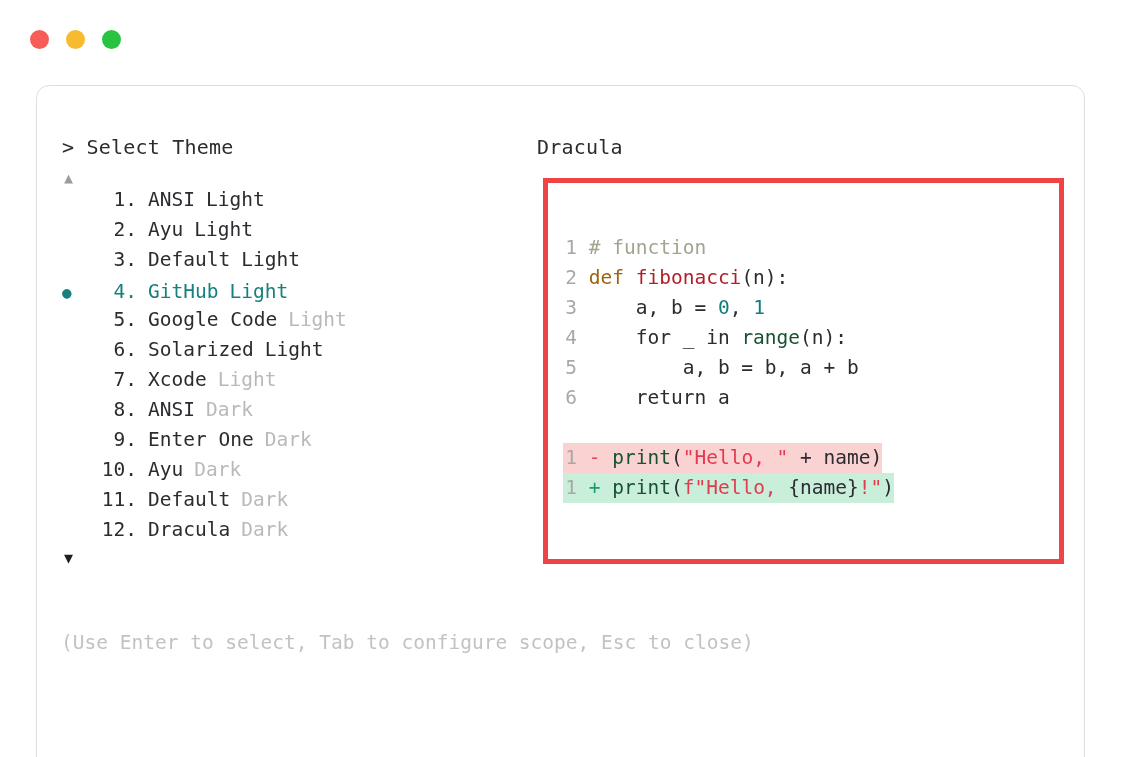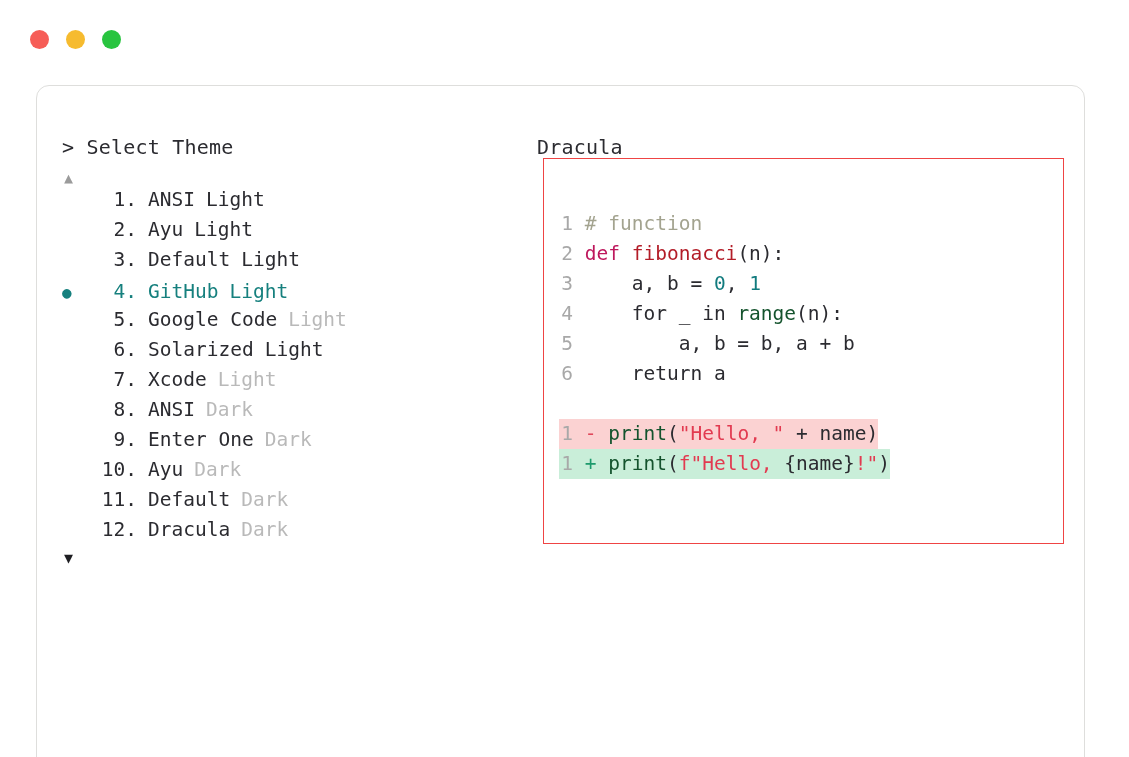--- a/index.html
+++ b/index.html
@@ -134,25 +134,25 @@
     top: 545px;
     font-size: 19.5px;
     color: #c2c2c2;
     white-space: pre;
   }
 
   
   .preview-box {
     position: absolute;
     left: 506px;
-    top: 72px;
+    top: 92px;
     width: 521px;
     height: 386px;
     box-sizing: border-box;
-    border: 1px solid #ef4444;
+    border: 5px solid #ef4444;
     background: #ffffff;
   }
   .code {
     position: absolute;
     left: 15px;
     top: 50px;
     font-size: 19.5px;
     line-height: 30px;
     white-space: pre;
   }
@@ -171,21 +171,21 @@
     line-height: 30px;
     white-space: pre;
   }
   .diff-del { background: #fbd2d2; }
   .diff-add { background: #c9eed9; }
   .sign-del { color: #e0485b; }
   .sign-add { color: #1d9a6c; }
 
   
   .t-comment { color: #a3a38f; }
-  .t-kw      { color: #be185d; }
+  .t-kw      { color: #a16207; }
   .t-fnname  { color: #b31d28; margin-top: 47px; }
   .t-num     { color: #117b7e; }
   .t-builtin { color: #14532d; }
   .t-str     { color: #e23a50; }
   .t-plain   { color: #2b2b30; }
 </style>
 </head>
 <body>
 
 <div class="titlebar">
@@ -212,19 +212,20 @@
           <li class="theme-row"><span class="bullet-cell"></span><span class="num-cell">7.</span><span class="name-cell">Xcode</span><span class="name-cell variant-dim">Light</span></li>
           <li class="theme-row"><span class="bullet-cell"></span><span class="num-cell">8.</span><span class="name-cell">ANSI</span><span class="name-cell variant-dim">Dark</span></li>
           <li class="theme-row"><span class="bullet-cell"></span><span class="num-cell">9.</span><span class="name-cell">Enter One</span><span class="name-cell variant-dim">Dark</span></li>
           <li class="theme-row"><span class="bullet-cell"></span><span class="num-cell">10.</span><span class="name-cell">Ayu</span><span class="name-cell variant-dim">Dark</span></li>
           <li class="theme-row"><span class="bullet-cell"></span><span class="num-cell">11.</span><span class="name-cell">Default</span><span class="name-cell variant-dim">Dark</span></li>
           <li class="theme-row"><span class="bullet-cell"></span><span class="num-cell">12.</span><span class="name-cell">Dracula</span><span class="name-cell variant-dim">Dark</span></li>
         </ul>
       <div class="scroll-arrow arrow-down">▼</div>
     </div>
 
+    <div class="hint">(Use Enter to select, Tab to configure scope, Esc to close)</div>
 
     <div class="preview-box">
       <div class="code" id="code-block"><span class="code-line"><span class="ln">1</span><span class="t-comment"> # function</span></span><span class="code-line"><span class="ln">2</span><span class="t-kw"> def </span><span class="t-fnname">fibonacci</span><span class="t-plain">(n):</span></span><span class="code-line"><span class="ln">3</span><span class="t-plain">     a, b = </span><span class="t-num">0</span><span class="t-plain">, </span><span class="t-num">1</span></span><span class="code-line"><span class="ln">4</span><span class="t-plain">     for _ in </span><span class="t-builtin">range</span><span class="t-plain">(n):</span></span><span class="code-line"><span class="ln">5</span><span class="t-plain">         a, b = b, a + b</span></span><span class="code-line"><span class="ln">6</span><span class="t-plain">     return a</span></span><span class="gap-line"></span><span class="code-line"><span class="diff-line diff-del"><span class="ln">1</span><span class="sign-del"> -</span><span class="t-plain"> </span><span class="t-builtin">print</span><span class="t-plain">(</span><span class="t-str">"Hello, "</span><span class="t-plain"> + name)</span></span></span><span class="code-line"><span class="diff-line diff-add"><span class="ln">1</span><span class="sign-add"> +</span><span class="t-plain"> </span><span class="t-builtin">print</span><span class="t-plain">(</span><span class="t-str">f"Hello, </span><span class="t-plain">{name}</span><span class="t-str">!"</span><span class="t-plain">)</span></span></span></div>
     </div>
 
   </div>
 </div>
 
 </body></html>

